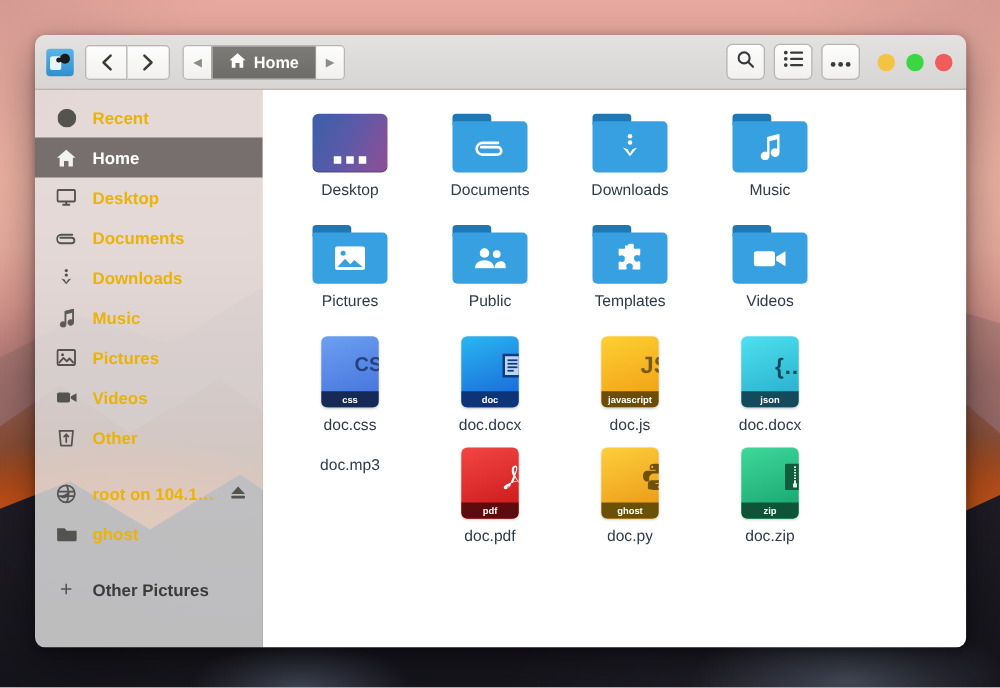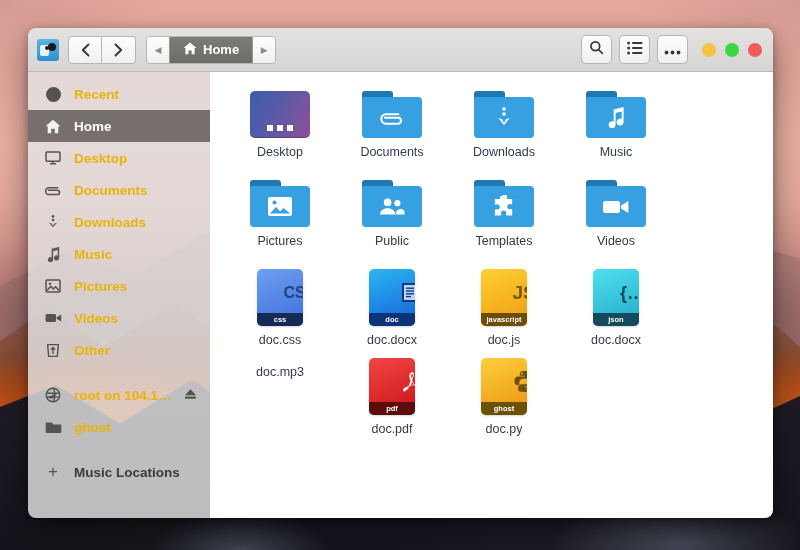--- a/index.html
+++ b/index.html
@@ -442,21 +442,21 @@
               <path d="M0.7 1.6h6.1l1.5 1.9h8V11a.9.9 0 01-.9.9H1.6A.9.9 0 01.7 11z"></path>
               </svg>
           </span>
           <span class="si-label">ghost</span>
         </div>
 
         <div class="side-gap"></div>
 
         <div class="side-item other">
           <span class="si-icon plus-ic">+</span>
-          <span class="si-label">Music Locations</span>
+          <span class="si-label">Other Pictures</span>
         </div>
       </div>
 
       <div id="content">
 
         <div class="fitem">
           <div class="deskicon">
             <div class="dots">
                 <i></i>
                 <i></i>
@@ -631,17 +631,37 @@
               <svg width="23" height="23" viewBox="0 0 23 23" fill="#6f5207">
                 <path d="M11.4 1c-2.6 0-4.6.5-4.6 2.4v2.4h4.8v.8H4.9c-1.9 0-3.5 1.3-3.5 4.3 0 2.9 1.4 4.3 3.3 4.3h1.6v-2.6c0-2.1 1.8-3.8 3.9-3.8h4.3c1.8 0 3.2-1.4 3.2-3.1V3.4C17.7 1.7 15.5 1 11.4 1zM8.8 2.6a.9.9 0 110 1.8.9.9 0 010-1.8z"></path>
                 <path d="M11.6 22c2.6 0 4.6-.5 4.6-2.4v-2.4h-4.8v-.8h6.7c1.9 0 3.5-1.3 3.5-4.3 0-2.9-1.4-4.3-3.3-4.3h-1.6v2.6c0 2.1-1.8 3.8-3.9 3.8H8.5c-1.8 0-3.2 1.4-3.2 3.1v3.3C5.3 21.3 7.5 22 11.6 22zm2.6-1.6a.9.9 0 110-1.8.9.9 0 010 1.8z"></path>
                 </svg>
             </div>
             <div class="tagbar" style="background:#6b5008">ghost</div>
           </div>
           <div class="fname">doc.py</div>
         </div>
 
+        <div class="fitem">
+          <div class="fileicon" style="background:linear-gradient(160deg,#3fd89a 0%,#13a06b 100%)">
+            <div class="glyph" style="margin-bottom:10px">
+              <svg width="22" height="24" viewBox="0 0 22 24" fill="none">
+                <rect x="3" y="1" width="16" height="21" rx="1" fill="#0f5c3e"></rect>
+                <rect x="10.2" y="3" width="1.6" height="16" fill="#d8f5e8"></rect>
+                <g fill="#0f5c3e">
+                    <rect x="10.2" y="4.4" width="1.6" height="1"></rect>
+                    <rect x="10.2" y="6.6" width="1.6" height="1"></rect>
+                    <rect x="10.2" y="8.8" width="1.6" height="1"></rect>
+                    <rect x="10.2" y="11" width="1.6" height="1"></rect>
+                    <rect x="10.2" y="13.2" width="1.6" height="1"></rect>
+                  </g>
+                <rect x="9.4" y="16.6" width="3.2" height="3.4" rx=".7" fill="#d8f5e8"></rect>
+                </svg>
+            </div>
+            <div class="tagbar" style="background:#0d5438">zip</div>
+          </div>
+          <div class="fname">doc.zip</div>
+        </div>
 
       </div>
     </div>
   </div>
 </div>
 
 </body></html>

